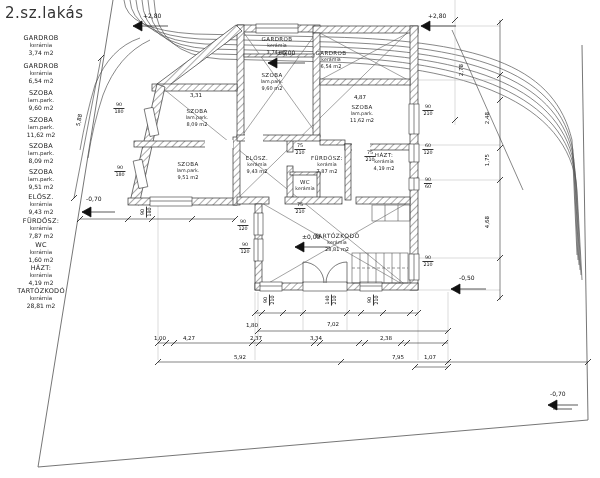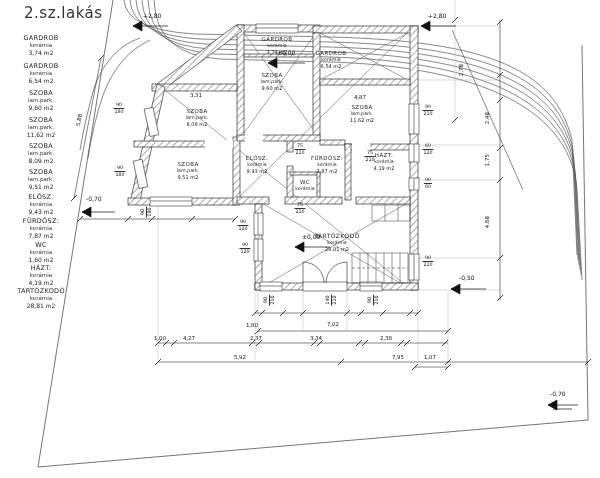--- a/index.html
+++ b/index.html
@@ -234,21 +234,21 @@
       <polygon points="82,212 91,207 91,217"></polygon>
         <line x1="82" y1="212" x2="115" y2="212"></line>
       <polygon points="451,289 460,284 460,294"></polygon>
         <line x1="451" y1="289" x2="486" y2="289"></line>
       <polygon points="548,405 557,400 557,410"></polygon>
         <line x1="548" y1="405" x2="578" y2="405"></line>
         <line x1="553" y1="409" x2="572" y2="409"></line>
     </g>
   </svg>
 
-  <div class="t title" style="left:24px;top:4px;">2.sz.lakás</div>
+  <div class="t title" style="left:5px;top:4px;">2.sz.lakás</div>
 
   <div class="lg" style="top:34px">
     <div class="lg-name">GARDROB</div>
     <div class="lg-fin">kerámia</div>
     <div class="lg-area">3,74  m2</div>
   </div>
   <div class="lg" style="top:62px">
     <div class="lg-name">GARDROB</div>
     <div class="lg-fin">kerámia</div>
     <div class="lg-area">6,54  m2</div>

